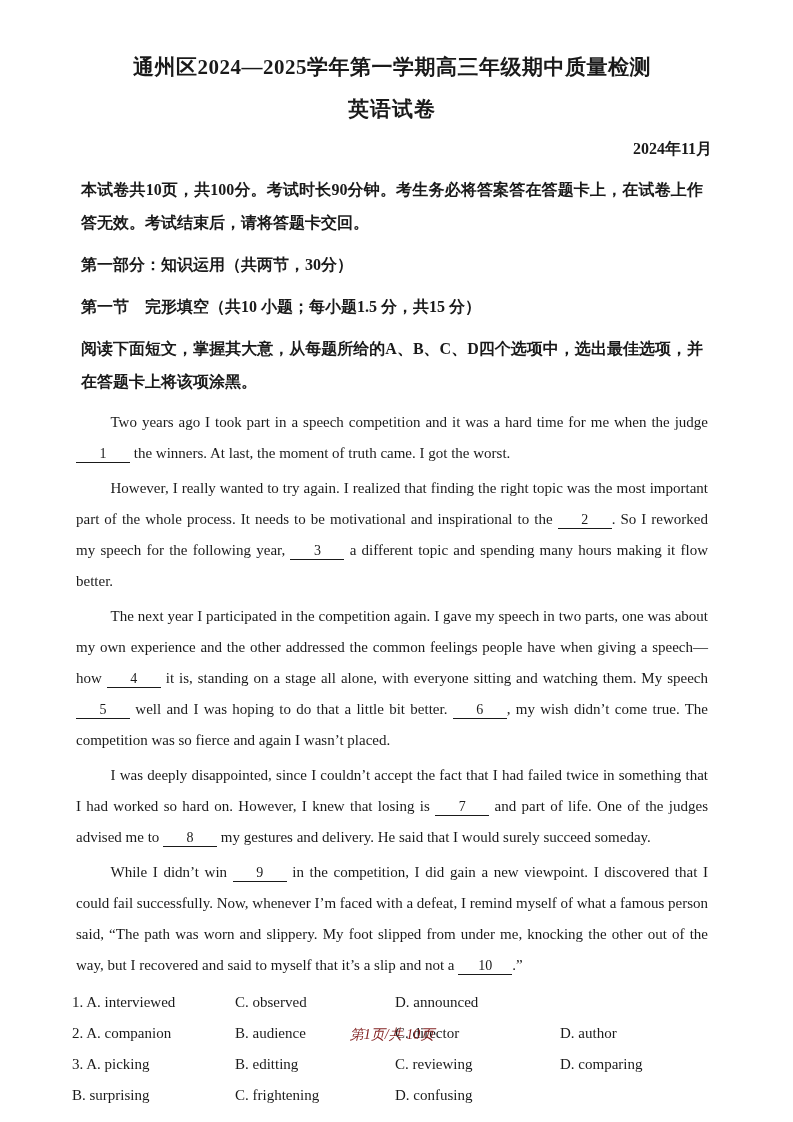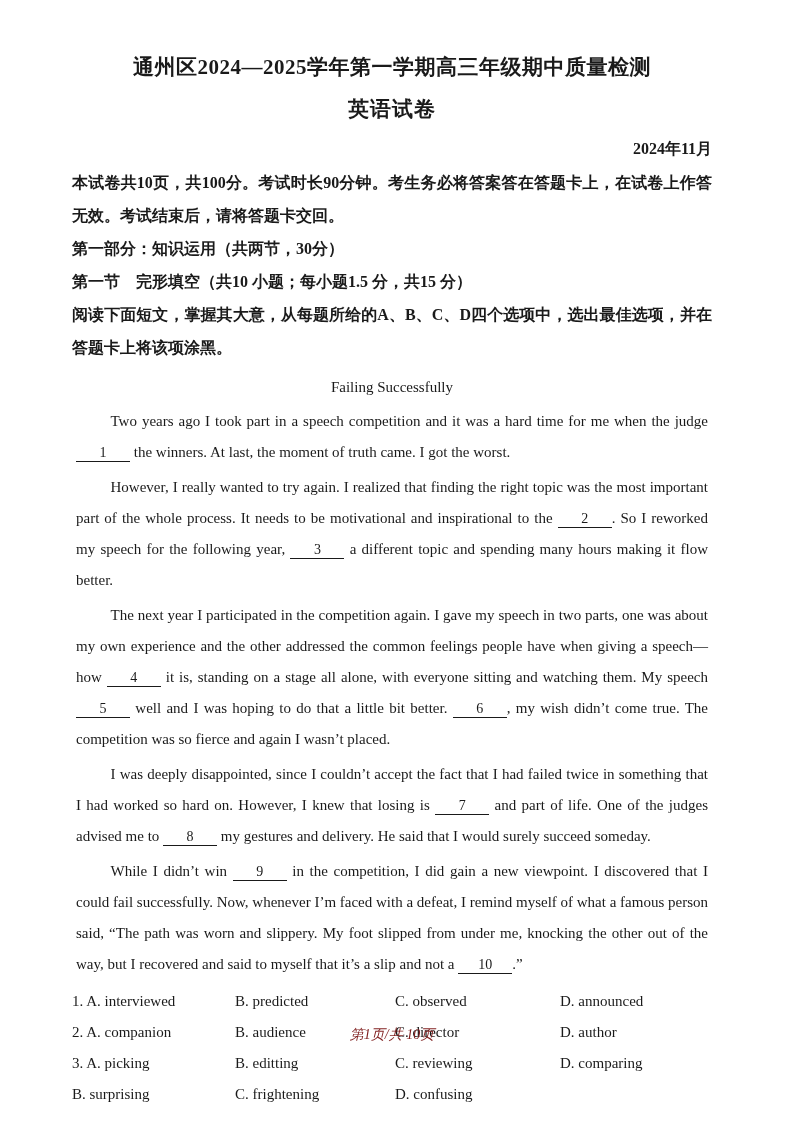--- a/index.html
+++ b/index.html
@@ -41,21 +41,21 @@
     text-align: right;
     font-weight: bold;
     font-size: 16px;
     line-height: 30px;
     margin: 0 0 2px 0;
   }
   .cn-bold {
     font-weight: bold;
     font-size: 16px;
     line-height: 33px;
-    margin: 0;
+    margin: 9px;
     text-align: justify;
   }
   .passage-title {
     text-align: center;
     font-size: 15px;
     line-height: 30px;
     margin: 8px 0 2px 0;
   }
   .para {
     font-size: 15px;
@@ -102,32 +102,30 @@
   <h1 class="doc-title">通州区2024—2025学年第一学期高三年级期中质量检测</h1>
   <h2 class="doc-subtitle">英语试卷</h2>
 
   <div class="date-line">2024年11月</div>
 
   <p class="cn-bold">本试卷共10页，共100分。考试时长90分钟。考生务必将答案答在答题卡上，在试卷上作答无效。考试结束后，请将答题卡交回。</p>
   <p class="cn-bold">第一部分：知识运用（共两节，30分）</p>
   <p class="cn-bold">第一节　完形填空（共10 小题；每小题1.5 分，共15 分）</p>
   <p class="cn-bold">阅读下面短文，掌握其大意，从每题所给的A、B、C、D四个选项中，选出最佳选项，并在答题卡上将该项涂黑。</p>
 
-  <div class="passage-title">Failing Successfully</div>
 
   <p class="para">Two years ago  I took part in a speech competition and it was a hard time for me when the judge <span class="blank">1</span> the winners. At last, the moment of truth came. I got the worst.</p>
   <p class="para">However, I really wanted to try again. I realized that finding the right topic was the most important part of the whole process. It needs to be motivational and inspirational to the <span class="blank">2</span>. So I reworked my speech for the following year, <span class="blank">3</span> a different topic and spending many hours making it flow better.</p>
   <p class="para">The next year I participated in the competition again. I gave my speech in two parts, one was about my own experience and the other addressed the common feelings people have when giving a speech—how <span class="blank">4</span> it is, standing on a stage all alone, with everyone sitting and watching them. My speech <span class="blank">5</span> well and I was hoping to do that a little bit better. <span class="blank">6</span>, my wish didn’t come true. The competition was so fierce and again I wasn’t placed.</p>
   <p class="para">I was deeply disappointed, since I couldn’t accept the fact that I had failed twice in something that I had worked so hard on. However, I knew that losing is <span class="blank">7</span> and part of life. One of the judges advised me to <span class="blank">8</span> my gestures and delivery. He said that I would surely succeed someday.</p>
   <p class="para">While I didn’t win <span class="blank">9</span> in the competition, I did gain a new viewpoint. I discovered that I could fail successfully. Now, whenever I’m faced with a defeat, I remind myself of what a famous person said, “The path was worn and slippery. My foot slipped from under me, knocking the other out of the way, but I recovered and said to myself that it’s a slip and not a <span class="blank">10</span>.”</p>
 
   <div class="options">
     <div class="option-row">
       <span>1. A. interviewed</span>
-      <span>B. predicted</span>
       <span>C. observed</span>
       <span>D. announced</span>
     </div>
     <div class="option-row">
       <span>2. A. companion</span>
       <span>B. audience</span>
       <span>C. director</span>
       <span>D. author</span>
     </div>
     <div class="option-row">

